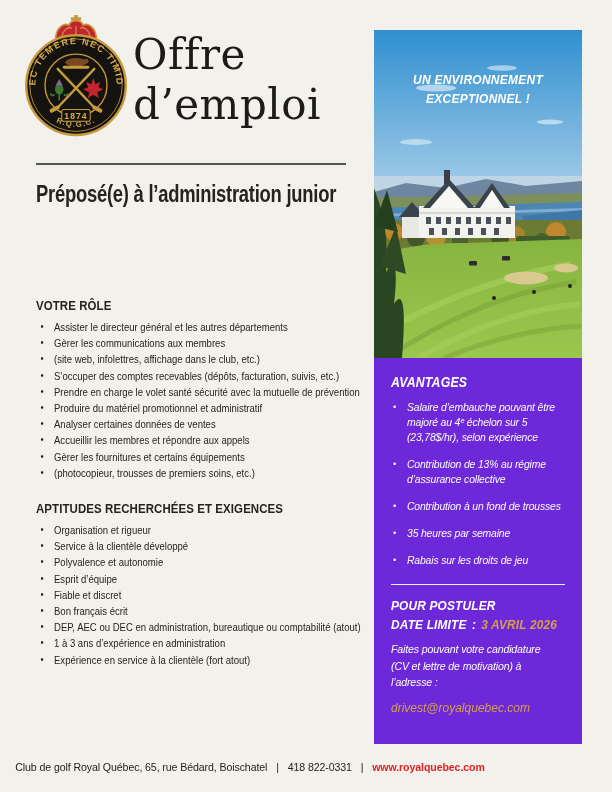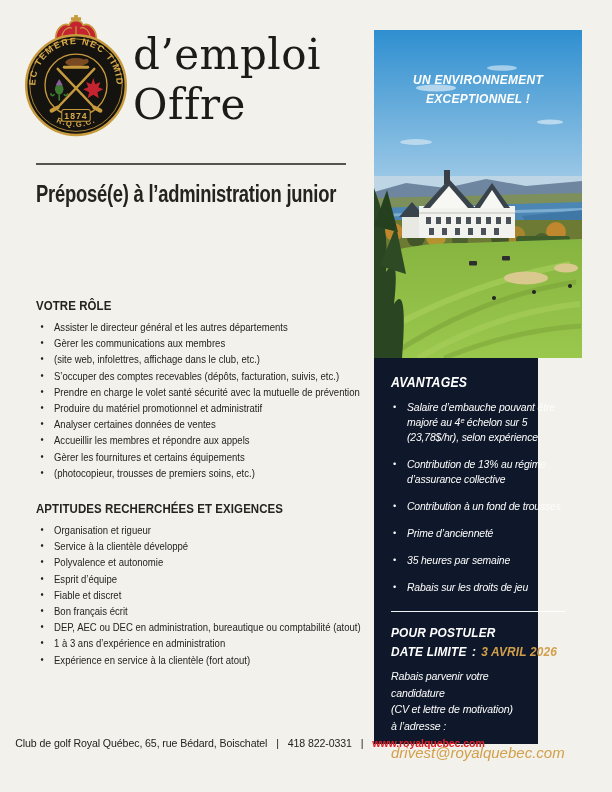--- a/index.html
+++ b/index.html
@@ -53,46 +53,46 @@
   
   .right-panel { position:absolute; left:374px; top:30px; width:208px;font-style:italic; }
   .photo-wrap { position:relative; width:208px; height:328px; overflow:hidden; }
   .photo-wrap svg { display:block; }
   .photo-badge {
     position:absolute; left:0; right:0; top:40px; text-align:center;
     color:#ffffff; font-size:13px; font-weight:bold; line-height:19px;
     letter-spacing:.3px; transform:scaleX(.92);
   }
   .green-box {
-    width:164px; height:386px; background:#0f172a; color:#ffffff;
+    width:208px; height:386px; background:#6d28d9; color:#ffffff;
     padding:16px 17px 12px 17px;
   }
   .benefits-heading, .apply-heading, .deadline-line {
     font-size:14px; font-weight:bold; color:#ffffff; letter-spacing:.2px;
     transform:scaleX(.88); transform-origin:0 50%; white-space:nowrap;
   }
   .benefits-list { margin-top:10px; width:176px; }
   .benefits-list li {
     position:relative; padding-left:16px; font-size:10.4px; line-height:15px;
     letter-spacing:-.15px; margin-bottom:12px; color:#fdfdfb;
   }
   .benefits-list li::before {
     content:"•"; position:absolute; left:2px; top:0; font-size:9px; color:#fdfdfb;
   }
   .green-divider { width:174px; height:1px; background:#ffffff; margin-top:16px; opacity:.95; }
   .apply-heading { margin-top:13px; font-size:13.5px; }
   .deadline-line { margin-top:4px; font-size:13.5px; }
   .deadline-sep { font-weight:bold; color:#ffffff; padding:0 2px; }
   .deadline-value { color:#d2a04b; }
   .apply-instructions { margin-top:9px; font-size:10.6px; line-height:16.5px; letter-spacing:-.15px; color:#fdfdfb; }
-  .apply-email { display:inline-block; margin-top:10px; font-size:15px; color:#d2a04b; text-decoration:none; }
+  .apply-email { display:inline-block; margin-top:10px; font-size:12px; color:#d2a04b; text-decoration:none; }
 
   
   .footer {
-    position:absolute; left:0; top:737px; width:500px; text-align:center;
+    position:absolute; left:0; top:761px; width:500px; text-align:center;
     font-size:10.6px; color:#26231f; letter-spacing:-.1px;
   }
   .footer .pipe { padding:0 6px; color:#26231f; }
   .footer-link { color:#e02127; font-weight:bold; text-decoration:none; }
 </style>
 </head>
 <body>
 
 <div class="page">
 
@@ -141,22 +141,22 @@
       <path d="M35,70 L38.5,64 L42,70 Z" fill="#8a5f9e"></path>
     </g>
 
     <polygon fill="#c32430" points="72,63 74,69 79,67 77,72 82,74 76,77 77.5,83 72,79.5 66.5,83 68,77 62,74 67,72 65,67 70,69"></polygon>
 
     <rect x="41" y="94" width="28" height="11.5" rx="2" fill="#15130f" stroke="#c79a3d" stroke-width="1"></rect>
     <text x="55" y="103" text-anchor="middle" font-family="Liberation Sans, sans-serif" font-size="8.5" font-weight="bold" fill="#d8ab4a" letter-spacing="1">1874</text>
   </svg>
 
   <div class="masthead-title">
+    <div>Offre</div>
     <div>d’emploi</div>
-    <div>Offre</div>
   </div>
 
   <div class="rule"></div>
 
   <h1 class="job-title">Préposé(e) à l’administration junior</h1>
 
   <h2 class="section-heading role-heading">VOTRE RÔLE</h2>
   <ul class="plain-list bullet-list role-list">
       <li>Assister le directeur général et les autres départements</li>
       <li>Gèrer les communications aux membres</li>
@@ -269,33 +269,32 @@
         <div>EXCEPTIONNEL !</div>
       </div>
     </div>
 
     <div class="green-box">
       <h2 class="benefits-heading">AVANTAGES</h2>
       <ul class="plain-list benefits-list">
           <li>Salaire d’embauche pouvant être majoré au 4ᵉ échelon sur 5 (23,78$/hr), selon expérience</li>
           <li>Contribution de 13% au régime d’assurance collective</li>
           <li>Contribution à un fond de trousses</li>
-          <li>Prime d’ancienneté</li>
           <li>35 heures par semaine</li>
           <li>Rabais sur les droits de jeu</li>
         </ul>
       <div class="green-divider"></div>
       <h2 class="apply-heading">POUR POSTULER</h2>
       <div class="deadline-line">
         <span>DATE LIMITE</span>
         <span class="deadline-sep">:</span>
         <span class="deadline-value">3 AVRIL 2026</span>
       </div>
       <div class="apply-instructions">
-        <div>Rabais parvenir votre candidature</div>
+        <div>Faites pouvant votre candidature</div>
         <div>(CV et lettre de motivation) à l’adresse :</div>
       </div>
       <a class="apply-email" href="#">drivest@royalquebec.com</a>
     </div>
   </div>
 
   <div class="footer">
     <span>Club de golf Royal Québec, 65, rue Bédard, Boischatel</span>
     <span class="pipe">|</span>
     <span>418 822-0331</span>

